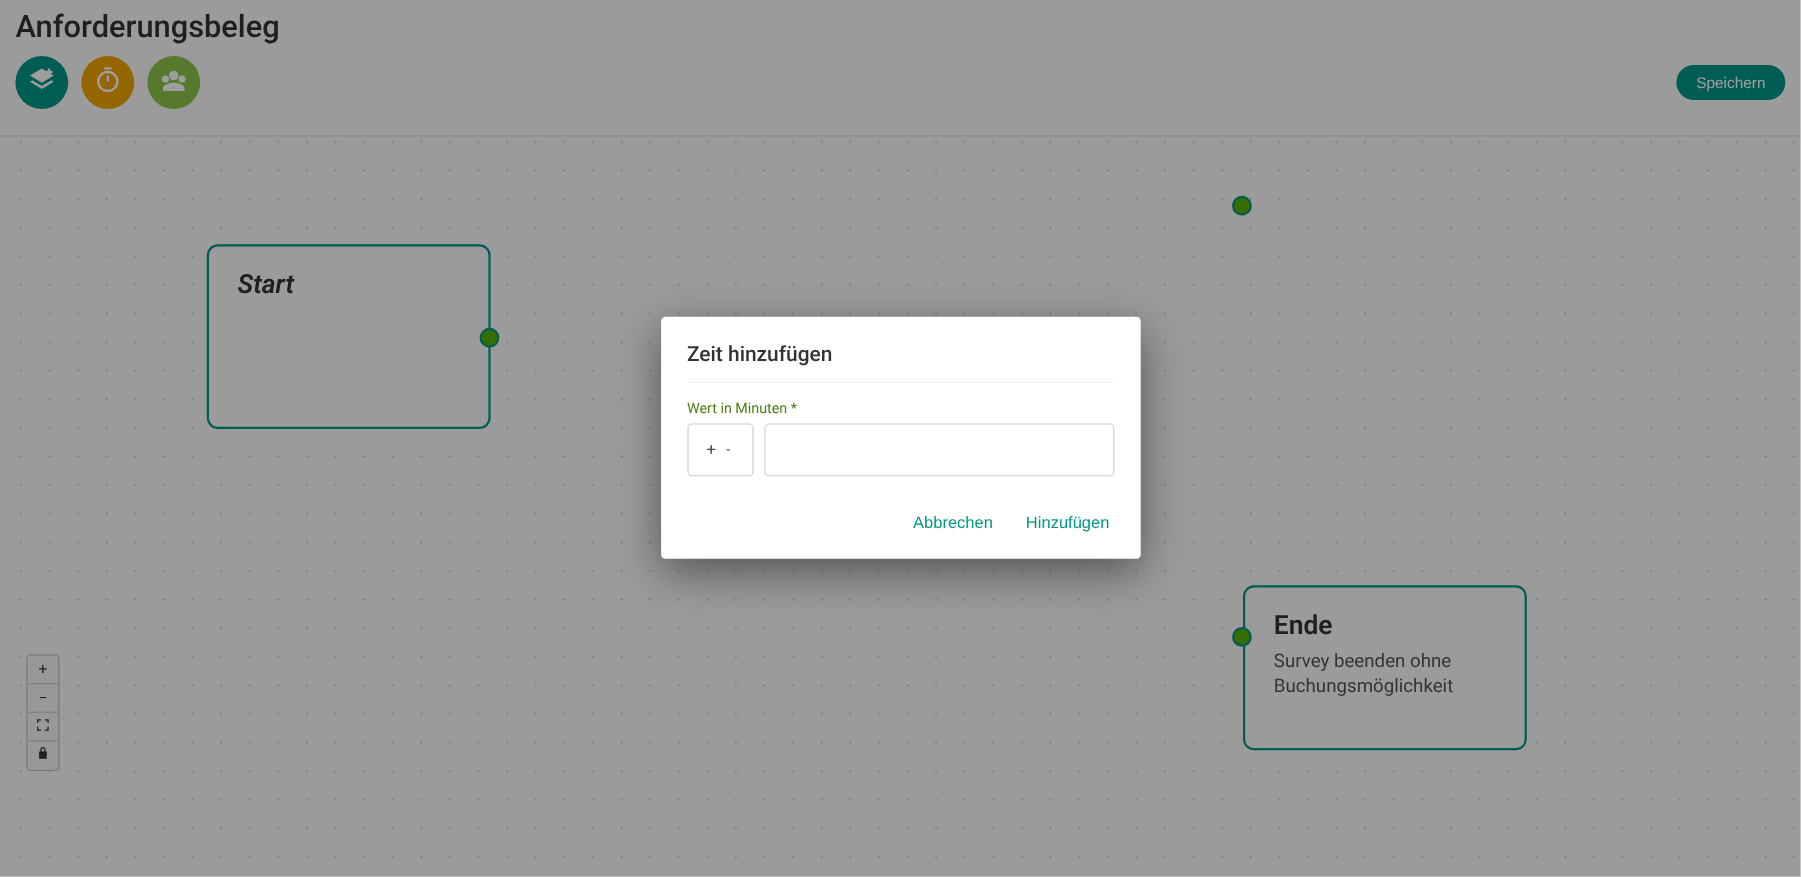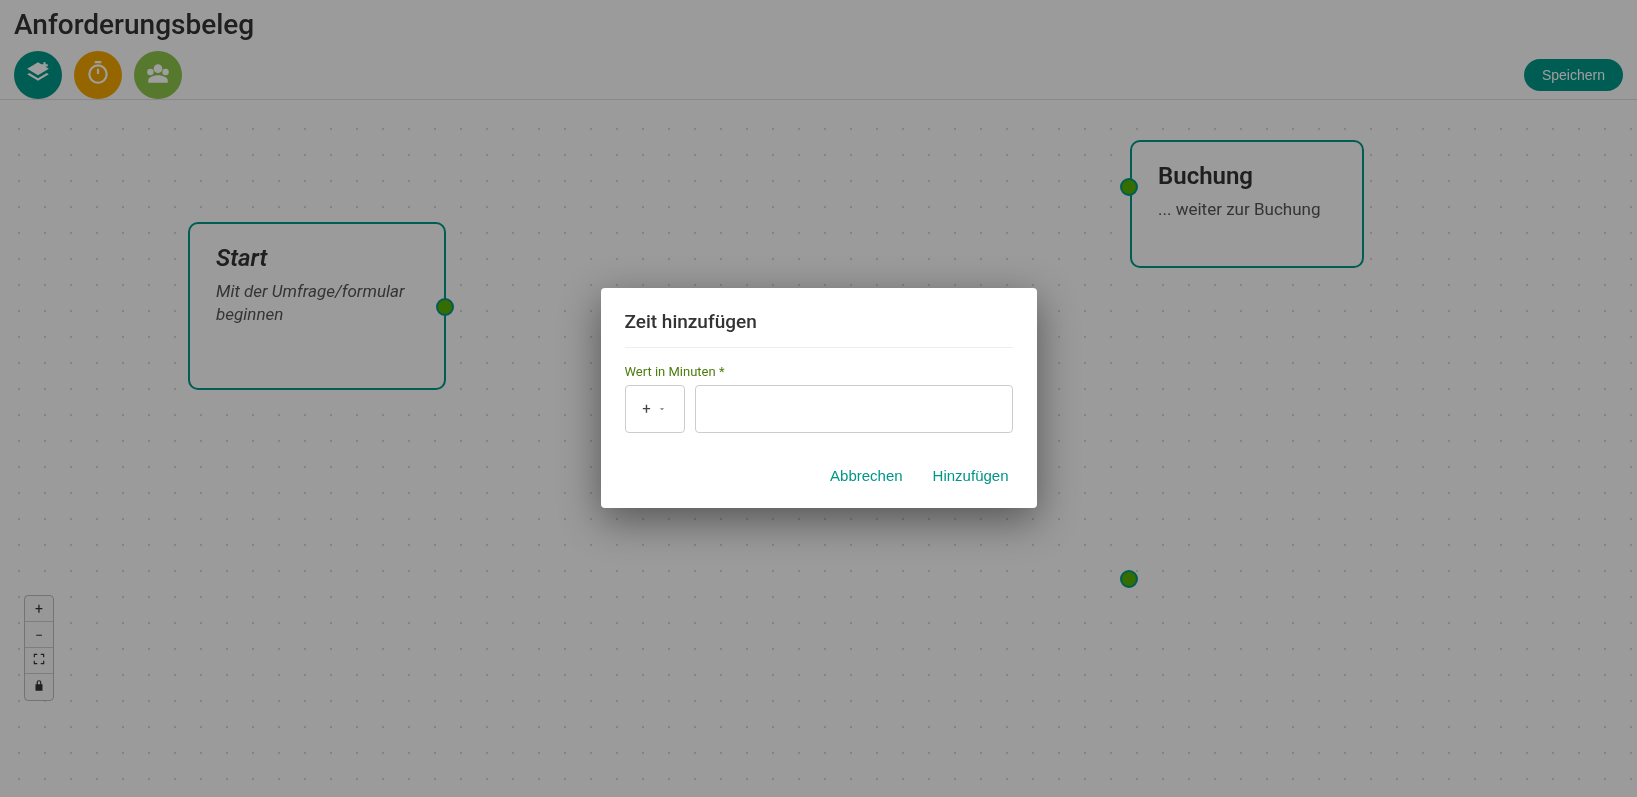--- a/index.html
+++ b/index.html
@@ -19,21 +19,21 @@
   
   .title {
     padding: 8px 16px 0 14px;
     font-size: 28px;
     font-weight: 500;
     color: #333;
   }
   .toolbar-row {
     display: flex;
     align-items: center;
-    padding: 10px 14px 0;
+    padding: 10px 14px 24px;
     gap: 12px;
     border-bottom: 1px solid #ddd;
   }
   .circle-btn {
     width: 48px; height: 48px;
     border-radius: 50%;
     display: flex;
     align-items: center;
     justify-content: center;
   }
@@ -216,30 +216,29 @@
       </span>
     </div>
     <div class="spacer"></div>
     <button class="save-btn">Speichern</button>
   </div>
 
   <div class="canvas">
 
     <div class="node" style="left:188px; top:112px; width:258px; height:168px;font-style:italic;">
       <div class="node-title">Start</div>
-      <div class="node-sub">Mit der Umfrage/formular beginnen</div>
     </div>
     <div class="connector" style="left:436px; top:188px;"></div>
 
-    <div class="node" style="left:1130px; top:30px; width:234px; height:128px;">
-      <div class="node-title">Buchung</div>
-      <div class="node-sub">... weiter zur Buchung</div>
-    </div>
     <div class="connector" style="left:1120px; top:68px;"></div>
 
+    <div class="node" style="left:1130px; top:422px; width:258px; height:150px;">
+      <div class="node-title">Ende</div>
+      <div class="node-sub">Survey beenden ohne Buchungsmöglichkeit</div>
+    </div>
     <div class="connector" style="left:1120px; top:460px;"></div>
 
     <div class="zoom-controls">
       <div>
         <span>+</span>
       </div>
       <div>
         <span>−</span>
       </div>
       <div>

